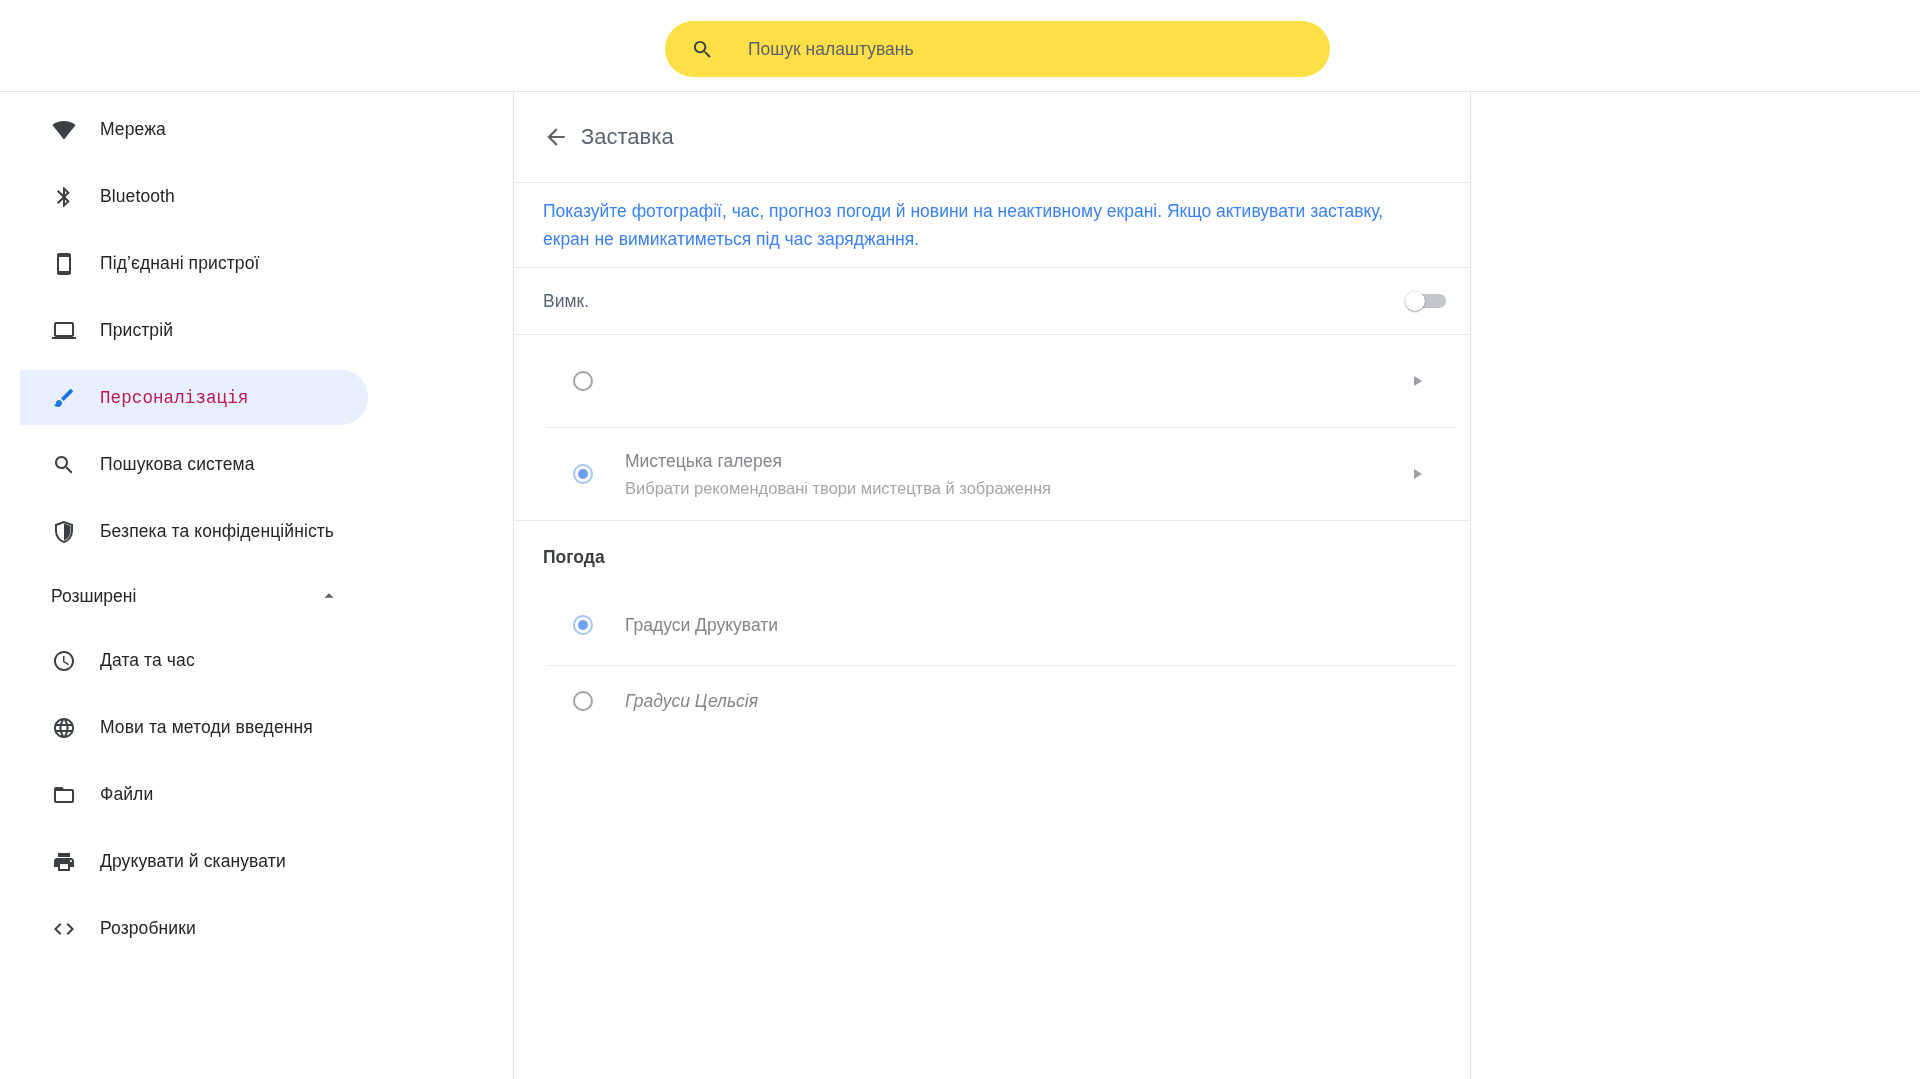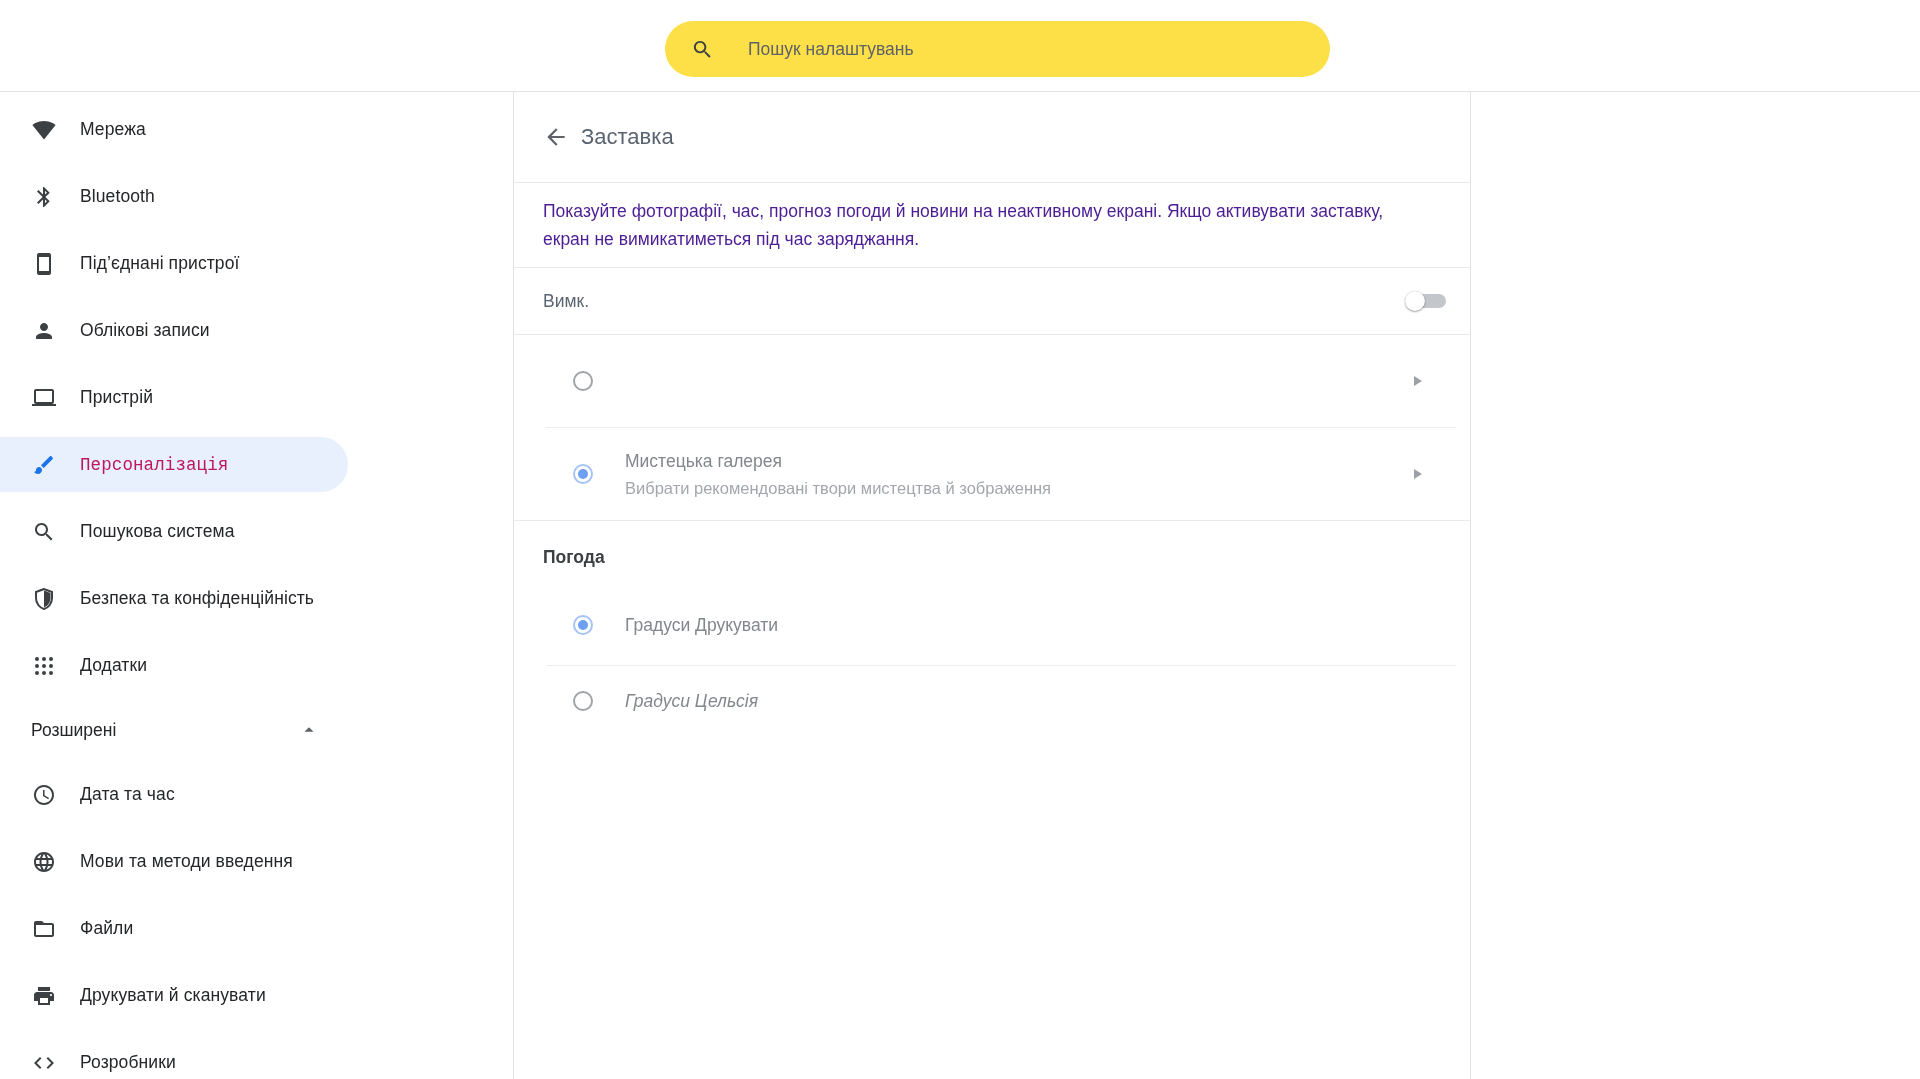--- a/index.html
+++ b/index.html
@@ -12,41 +12,41 @@
   .app-title { position:absolute; left:31px; top:0; height:92px; display:flex; align-items:center;
     font-size:25px; font-weight:500; color:#5b6672; letter-spacing:.2px; }
   .searchbar { position:absolute; left:665px; top:21px; width:665px; height:56px;
     background:#fde047; border-radius:28px; display:flex; align-items:center; }
   .searchbar .mag { margin-left:26px; flex:0 0 auto; display:flex; }
   .searchbar input { border:none; outline:none; background:transparent; margin-left:34px;
     font-size:17.5px; color:#202124; width:520px; font-family:inherit; }
   .searchbar input::placeholder { color:#5f6368; opacity:1; }
 
   
-  .sidebar { position:absolute; left:0; top:92px; width:513px; height:987px; background:#fff; padding-top:4px; }
+  .sidebar { position:absolute; left:0; top:92px; width:513px; height:987px; background:#fff; padding-top:4px;padding-left:20px; }
   .nav-item { position:relative; height:67px; width:348px; display:flex; align-items:center; cursor:pointer; }
   .nav-item .ic { width:24px; height:24px; margin-left:32px; flex:0 0 auto; display:flex; }
   .nav-item .lbl { margin-left:24px; font-size:17.5px; font-weight:500; color:#24262a; letter-spacing:.1px; }
   .nav-item.selected { }
   .nav-item.selected .pill { position:absolute; left:0; top:6px; width:348px; height:55px;
     background:#e8f0fe; border-radius:0 27px 27px 0; z-index:0; }
   .nav-item .ic, .nav-item .lbl { position:relative; z-index:1; }
   .nav-item.selected .lbl { color:#be185d;font-family:Liberation Mono, monospace; }
   .adv-row { height:62px; width:348px; display:flex; align-items:center; cursor:pointer; }
   .adv-row .lbl { margin-left:31px; font-size:17.5px; font-weight:500; color:#24262a; }
   .adv-row .caret { margin-left:auto; margin-right:28px; display:flex; }
 
   
   .card { position:absolute; left:513px; top:92px; width:958px; height:987px; background:#fff;
     border-left:1px solid #e0e1e3; border-right:1px solid #e0e1e3; }
   .page-head { height:91px; display:flex; align-items:center; border-bottom:1px solid #e9eaec; }
   .back-btn { margin-left:29px; width:26px; height:26px; display:flex; cursor:pointer; }
   .page-title { margin-left:12px; font-size:22px; font-weight:400; color:#5a6470; }
 
-  .desc { padding:14px 60px 14px 29px; font-size:17.5px; line-height:28px; color:#4c1d95;
+  .desc { padding:14px 60px 14px 29px; font-size:17.5px; line-height:28px; color:#3b82f6;
     white-space:pre-line; border-bottom:1px solid #e9eaec; }
 
   .toggle-row { height:67px; display:flex; align-items:center; border-bottom:1px solid #e9eaec; }
   .toggle-row .lbl { margin-left:29px; font-size:17.5px; color:#5b6672; }
   .toggle { margin-left:auto; margin-right:24px; position:relative; width:41px; height:20px; cursor:pointer; }
   .toggle .track { position:absolute; left:7px; top:3px; width:34px; height:14px; border-radius:7px; background:#c3c6ca; }
   .toggle .knob { position:absolute; left:0; top:0; width:20px; height:20px; border-radius:50%;
     background:#fff; box-shadow:0 1px 2px rgba(0,0,0,.35), 0 0 1px rgba(0,0,0,.25); }
 
   .sec-head { padding:26px 29px 0 29px; height:69px; font-size:17.5px; font-weight:700; color:#3c4043; }
@@ -105,28 +105,20 @@
 
   <div class="nav-item">
     <span class="ic">
       <svg width="24" height="24" viewBox="0 0 24 24" fill="#3c4043">
           <path d="M17 1.01L7 1c-1.1 0-2 .9-2 2v18c0 1.1.9 2 2 2h10c1.1 0 2-.9 2-2V3c0-1.1-.9-1.99-2-1.99zM17 19H7V5h10v14z"></path>
         </svg>
     </span>
     <span class="lbl">Під’єднані пристрої</span>
   </div>
 
-  <div class="nav-item">
-    <span class="ic">
-      <svg width="24" height="24" viewBox="0 0 24 24" fill="#3c4043">
-          <path d="M12 12c2.21 0 4-1.79 4-4s-1.79-4-4-4-4 1.79-4 4 1.79 4 4 4zm0 2c-2.67 0-8 1.34-8 4v2h16v-2c0-2.66-5.33-4-8-4z"></path>
-        </svg>
-    </span>
-    <span class="lbl">Облікові записи</span>
-  </div>
 
   <div class="nav-item">
     <span class="ic">
       <svg width="24" height="24" viewBox="0 0 24 24" fill="#3c4043">
           <path d="M20 18c1.1 0 1.99-.9 1.99-2L22 5c0-1.1-.9-2-2-2H4c-1.1 0-2 .9-2 2v11c0 1.1.9 2 2 2H0v2h24v-2h-4zM4 5h16v11H4V5z"></path>
         </svg>
     </span>
     <span class="lbl">Пристрій</span>
   </div>
 
@@ -152,36 +144,20 @@
   <div class="nav-item">
     <span class="ic">
       <svg width="24" height="24" viewBox="0 0 24 24">
           <path d="M12 2L4 5v6.1c0 5.05 3.41 9.76 8 10.9 4.59-1.14 8-5.85 8-10.9V5l-8-3z" fill="none" stroke="#3c4043" stroke-width="2"></path>
           <path d="M12 3.6l6.5 2.45v5.05c0 4.2-2.7 8.15-6.5 9.3V3.6z" fill="#3c4043"></path>
         </svg>
     </span>
     <span class="lbl">Безпека та конфіденційність</span>
   </div>
 
-  <div class="nav-item">
-    <span class="ic">
-      <svg width="24" height="24" viewBox="0 0 24 24" fill="#3c4043">
-          <circle cx="5" cy="5" r="2"></circle>
-          <circle cx="12" cy="5" r="2"></circle>
-          <circle cx="19" cy="5" r="2"></circle>
-          <circle cx="5" cy="12" r="2"></circle>
-          <circle cx="12" cy="12" r="2"></circle>
-          <circle cx="19" cy="12" r="2"></circle>
-          <circle cx="5" cy="19" r="2"></circle>
-          <circle cx="12" cy="19" r="2"></circle>
-          <circle cx="19" cy="19" r="2"></circle>
-        </svg>
-    </span>
-    <span class="lbl">Додатки</span>
-  </div>
 
   <div class="adv-row">
     <span class="lbl">Розширені</span>
     <span class="caret">
       <svg width="22" height="22" viewBox="0 0 24 24" fill="#5f6368">
           <path d="M7 14l5-5 5 5z"></path>
         </svg>
     </span>
   </div>
 

